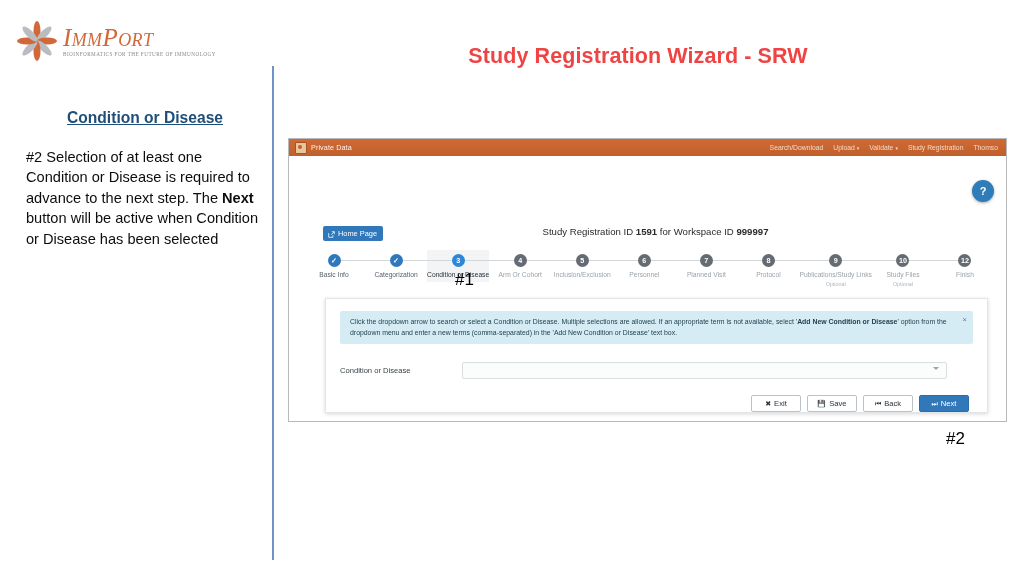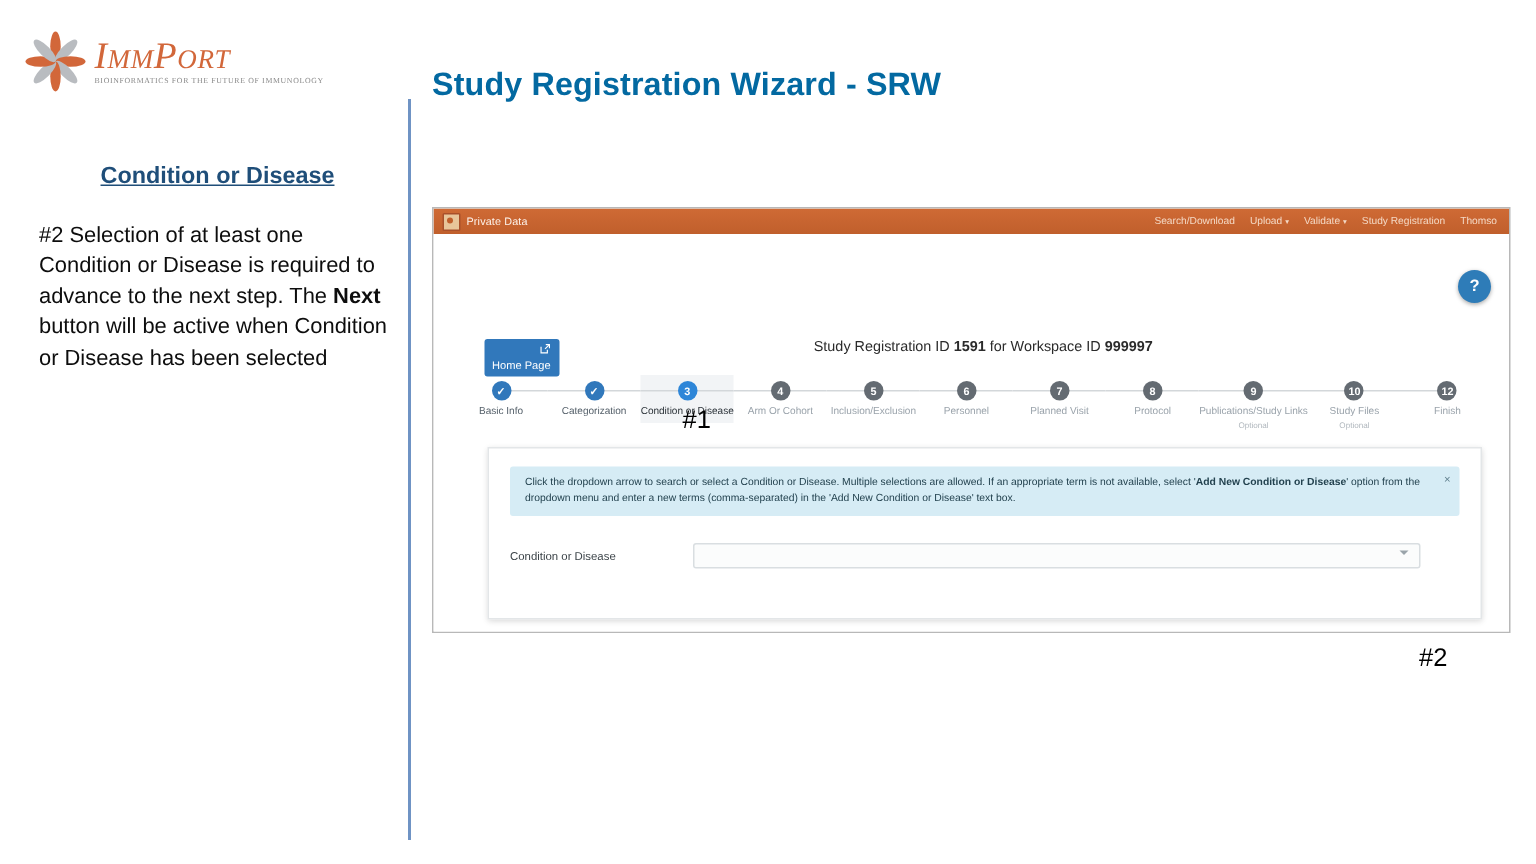--- a/index.html
+++ b/index.html
@@ -63,24 +63,24 @@
     white-space: nowrap;
     text-transform: uppercase;
   }
 
   
   #slide-title {
     position: absolute;
     left: 288px;
     top: 44px;
     width: 700px;
-    text-align: left;
+    text-align: center;
     font-size: 21.5px;
     font-weight: bold;
-    color: #0369a1;
+    color: #ef4444;
     letter-spacing: .1px;
   }
 
   
   #divider {
     position: absolute;
     left: 272px;
     top: 66px;
     width: 1.5px;
     height: 494px;
@@ -194,21 +194,20 @@
     top: 70px;
     background: #3178bb;
     color: #ffffff;
     font-size: 7.4px;
     padding: 3px 6px 3px 5px;
     border-radius: 2px;
     display: flex;
     align-items: flex-end;
     gap: 3px;
     white-space: nowrap;
-    flex-direction: column;
   }
   #home-page-btn svg { display: block; }
 
   #reg-id-line {
     position: absolute;
     left: 16px; right: 0;
     top: 70px;
     text-align: center;
     font-size: 9.6px;
     color: #2b2b2b;
@@ -512,19 +511,37 @@
         <span id="banner-close">×</span>
       </div>
 
       <div id="form-row">
         <div id="form-label">Condition or Disease</div>
         <div id="cond-select">
           <span class="caret"></span>
         </div>
       </div>
 
+      <div id="action-row">
+          <div class="act-btn">
+            <span class="act-icon">✖</span>
+            <span>Exit</span>
+          </div>
+          <div class="act-btn">
+            <span class="act-icon">💾</span>
+            <span>Save</span>
+          </div>
+          <div class="act-btn">
+            <span class="act-icon">⏮</span>
+            <span>Back</span>
+          </div>
+          <div class="act-btn primary">
+            <span class="act-icon">⏭</span>
+            <span>Next</span>
+          </div>
+        </div>
 
     </div>
   </div>
 </div>
 
 <div class="callout" id="callout-1">#1</div>
 <div class="callout" id="callout-2">#2</div>
 
 </body></html>

